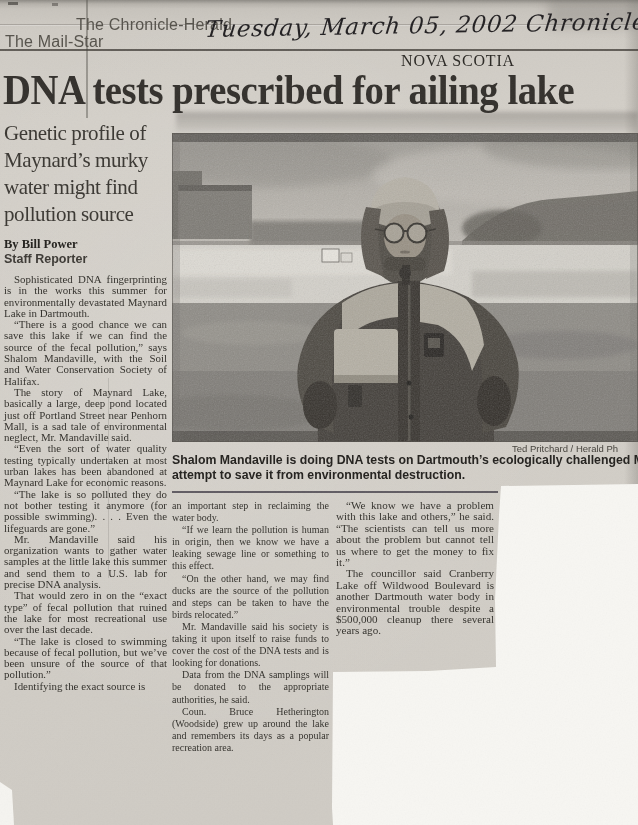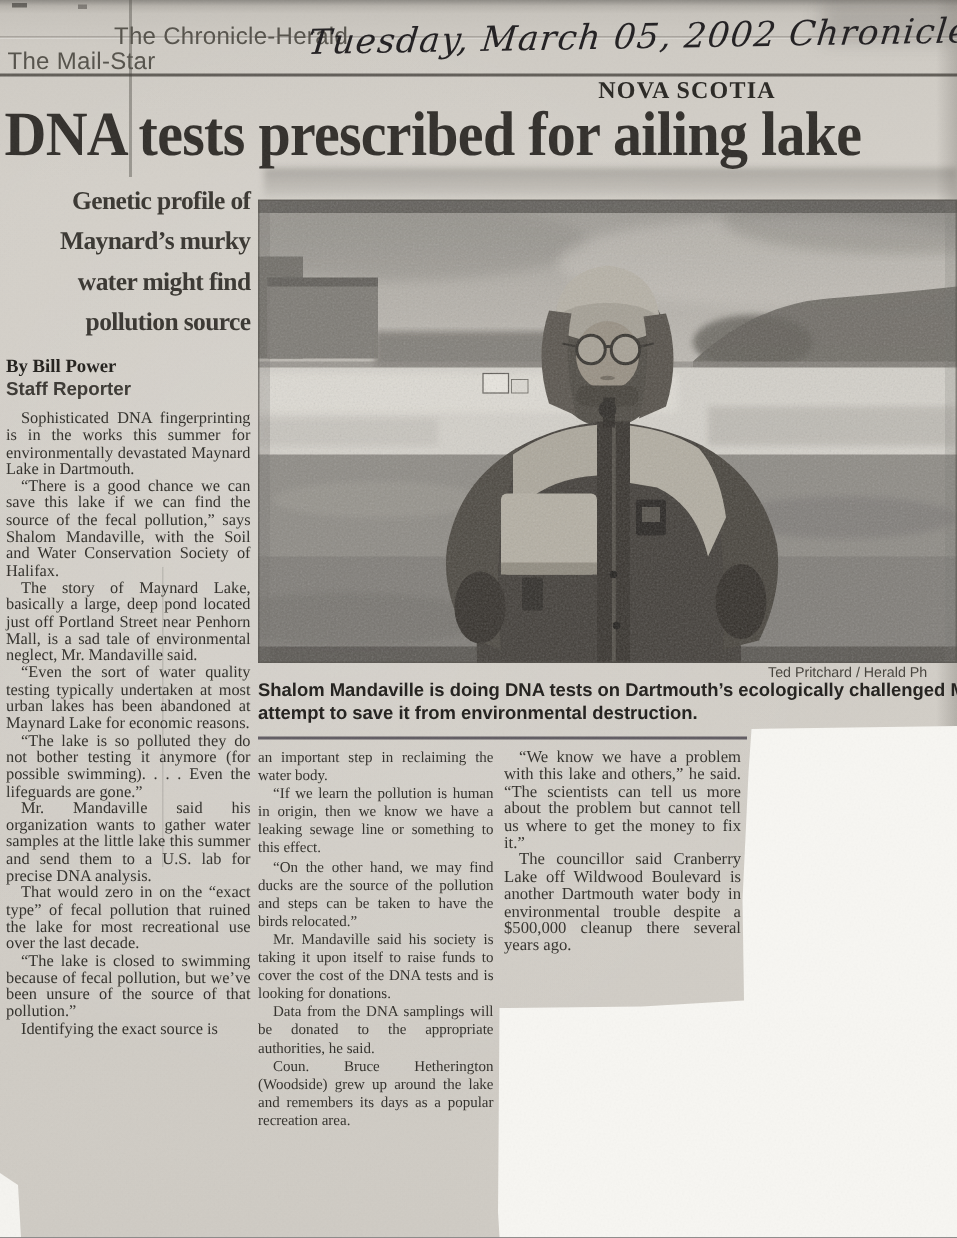--- a/index.html
+++ b/index.html
@@ -14,31 +14,31 @@
   .abs{position:absolute;}
   
   .mast{font-family:"Liberation Sans",sans-serif;font-size:16px;color:#55524b;letter-spacing:.2px;}
   .mast-rule{left:0;top:49px;width:638px;height:2px;background:#413e39;opacity:.78;}
   .handwriting{
     left:204px;top:16px;width:440px;font-family:"DejaVu Serif",serif;font-style:italic;
     font-size:23px;color:#211f21;white-space:nowrap;letter-spacing:.8px;
     transform:rotate(-1deg) skewX(-7deg);transform-origin:left bottom;
   }
   .section-label{
-    left:378px;top:52px;width:160px;text-align:center;font-weight:bold;font-size:16px;
+    left:378px;top:52px;width:160px;text-align:center;font-weight:normal;font-size:16px;
     letter-spacing:.8px;color:#2a2824;
   }
   .headline{
     left:3px;top:66px;width:720px;height:50px;font-weight:bold;font-size:42px;
     letter-spacing:-.5px;color:#33302c;white-space:nowrap;transform:scaleX(.92);
     transform-origin:left top;line-height:48px;
   }
   
   .col-left{left:4px;top:120px;width:163px;}
-  .subhead{font-weight:bold;font-size:17px;line-height:27px;color:#3a3732;letter-spacing:-.4px;margin-bottom:9px;text-align:right;}
+  .subhead{font-weight:normal;font-size:21px;line-height:27px;color:#3a3732;letter-spacing:-.4px;margin-bottom:9px;}
   .byline{font-family:Liberation Serif, serif;font-weight:bold;font-size:12.5px;color:#23211d;}
   .byline-title{font-family:"Liberation Sans",sans-serif;font-weight:bold;font-size:12.5px;color:#3c3934;margin-bottom:8px;}
   .body p{margin:0;text-indent:10px;text-align:justify;}
   .body p.flush{text-indent:0;}
   .col-left .body{font-size:10.9px;line-height:11.3px;color:#32302b;}
   
   .photo{left:172px;top:133px;width:466px;height:309px;}
   .credit{left:512px;top:443px;width:140px;font-family:"Liberation Sans",sans-serif;font-size:9.5px;color:#45423c;white-space:nowrap;}
   .caption{left:172px;top:453px;width:575px;font-family:"Liberation Sans",sans-serif;font-weight:bold;font-size:12.3px;line-height:15px;color:#23211e;}
   .caption-rule{left:172px;top:491px;width:326px;height:2px;background:#443f48;opacity:.8;}

